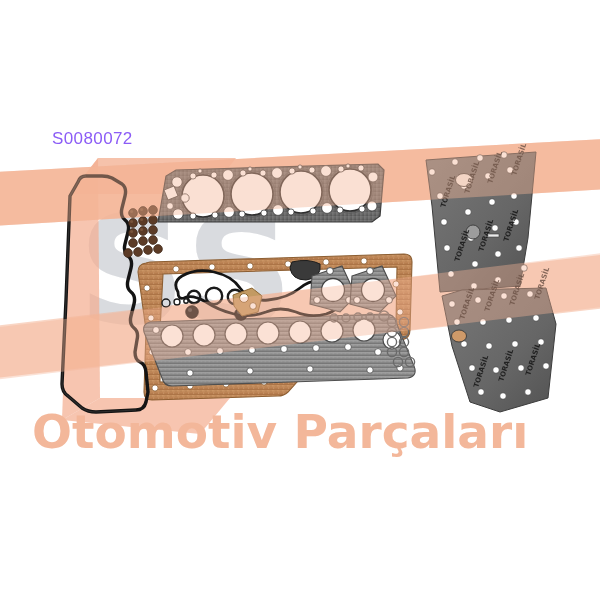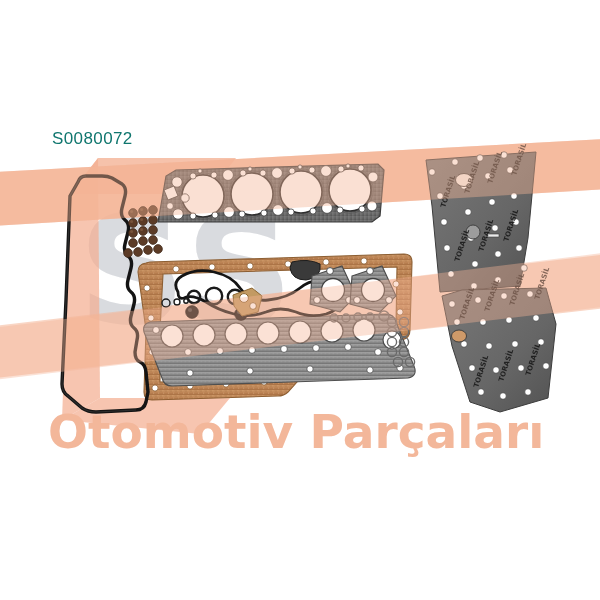--- a/index.html
+++ b/index.html
@@ -18,21 +18,21 @@
     overflow: hidden;
   }
   
   #part-number {
     position: absolute;
     left: 52px;
     top: 129px;
     font-family: "Liberation Sans", sans-serif;
     font-size: 17px;
     letter-spacing: 0.4px;
-    color: #0f766e;
+    color: #8b5cf6;
     white-space: nowrap;
     z-index: 60;
   }
   #wm-grey-letters {
     position: absolute;
     left: 78px;
     top: 196px;
     width: 420px;
     height: 150px;
     z-index: 2;
@@ -57,21 +57,21 @@
   #wm-band {
     position: absolute;
     left: -40px;
     top: 120px;
     width: 700px;
     height: 330px;
     z-index: 4;
   }
   #wm-bottom-text {
     position: absolute;
-    left: 48px;
+    left: 32px;
     top: 404px;
     z-index: 55;
     font-family: "DejaVu Sans", sans-serif;
     font-weight: bold;
     font-size: 47px;
     letter-spacing: 0px;
     color: #f3b79a;
     white-space: nowrap;
   }
   

